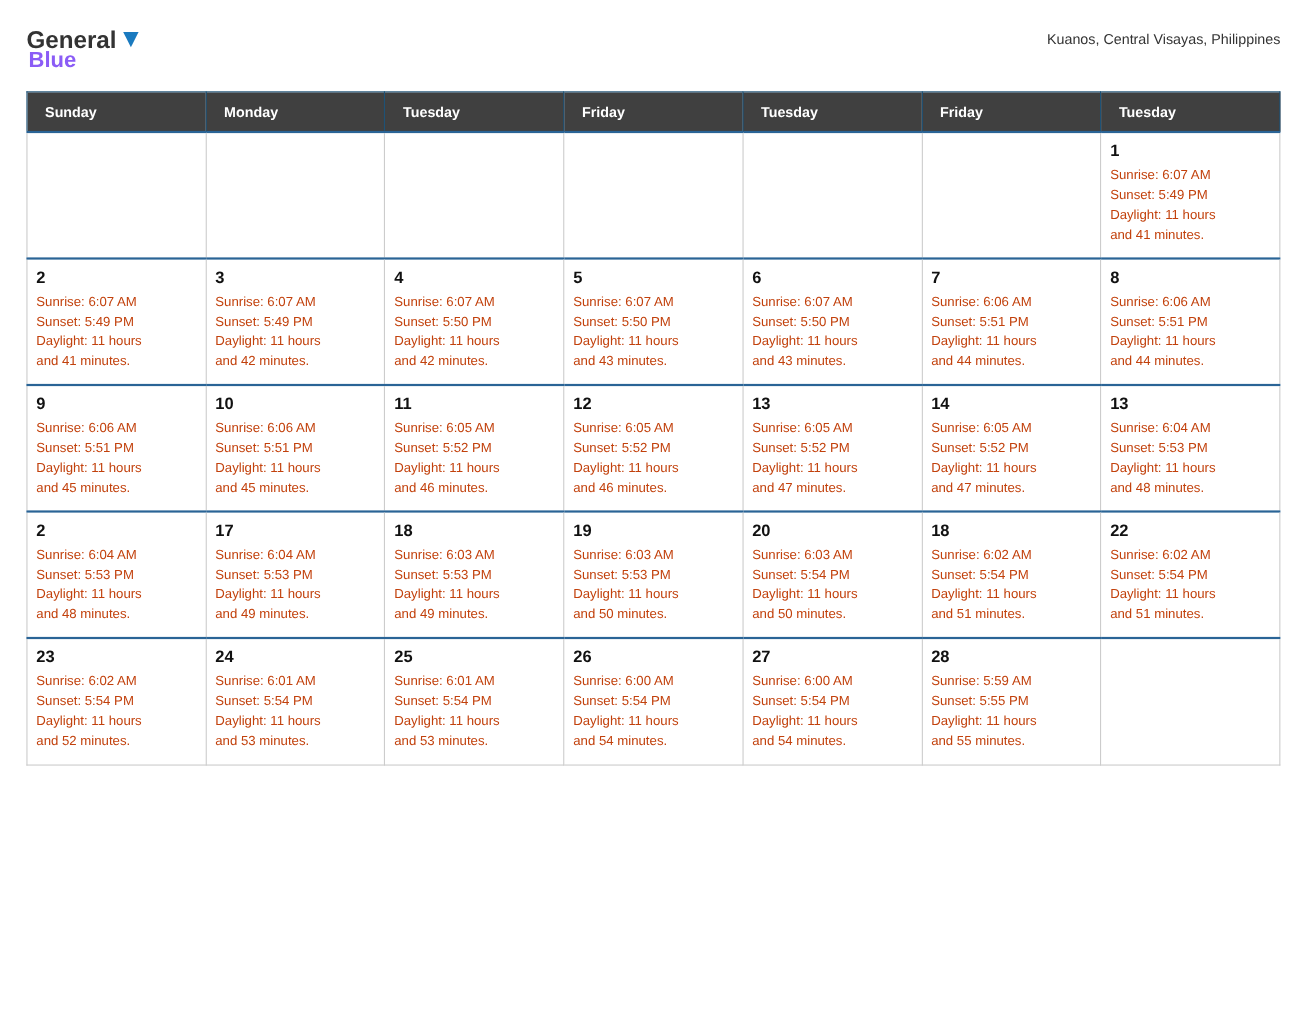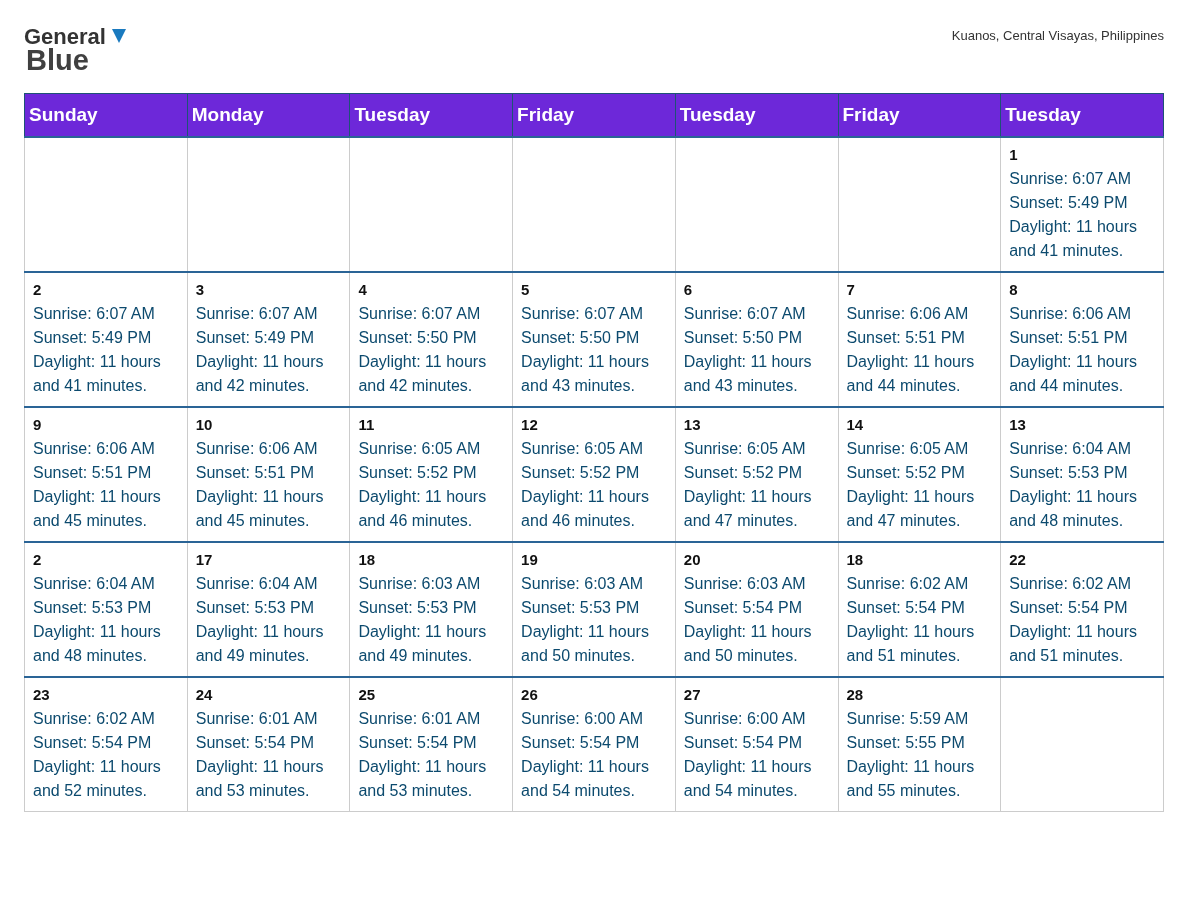--- a/index.html
+++ b/index.html
@@ -20,48 +20,48 @@
       display: flex;
       align-items: center;
       gap: 4px;
     }
     .logo-text-general {
       font-size: 22px;
       font-weight: bold;
       color: #333;
     }
     .logo-text-blue {
-      font-size: 29px;
+      font-size: 20px;
       font-weight: bold;
-      color: #404040;
+      color: #8b5cf6;
     }
     .title-area {
       text-align: right;
     }
     .month-title {
       font-size: 42px;
       font-weight: bold;
       color: #111;
     }
     .location-subtitle {
       font-size: 13px;
       color: #333;
       margin-top: 4px;
     }
     .calendar {
       width: 100%;
       border-collapse: collapse;
       border: 1px solid #ccc;
     }
     .calendar th {
-      background-color: #6d28d9;
+      background-color: #404040;
       color: #fff;
-      font-size: 19px;
+      font-size: 13px;
       font-weight: 600;
-      padding: 10px 4px;
+      padding: 10px 16px;
       text-align: left;
       border: 1px solid #1e5276;
     }
     .calendar td {
       vertical-align: top;
       padding: 8px;
       border: 1px solid #ccc;
       min-width: 145px;
       height: 115px;
       background: #fff;
@@ -69,22 +69,22 @@
     .calendar tr td {
       border-top: 2px solid #2a6496;
     }
     .day-number {
       font-size: 15px;
       font-weight: bold;
       color: #111;
       margin-bottom: 4px;
     }
     .day-info {
-      font-size: 16px;
-      color: #0c4a6e;
+      font-size: 12px;
+      color: #c2410c;
       line-height: 1.5;
     }
     .empty-cell {
       background: #f9f9f9;
     }
   </style>
 </head>
 <body>
 
 <div class="header">

